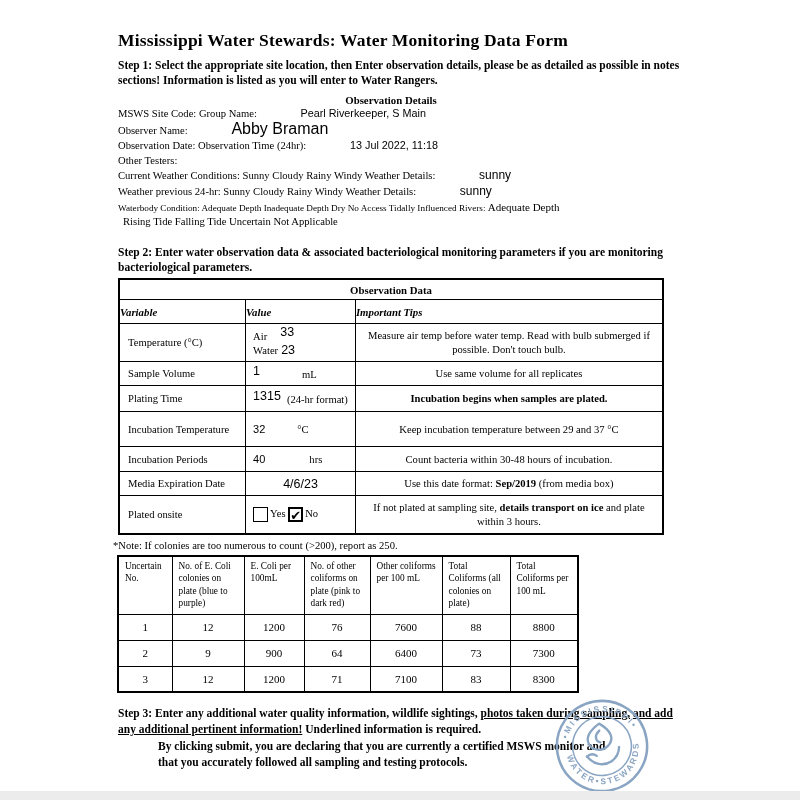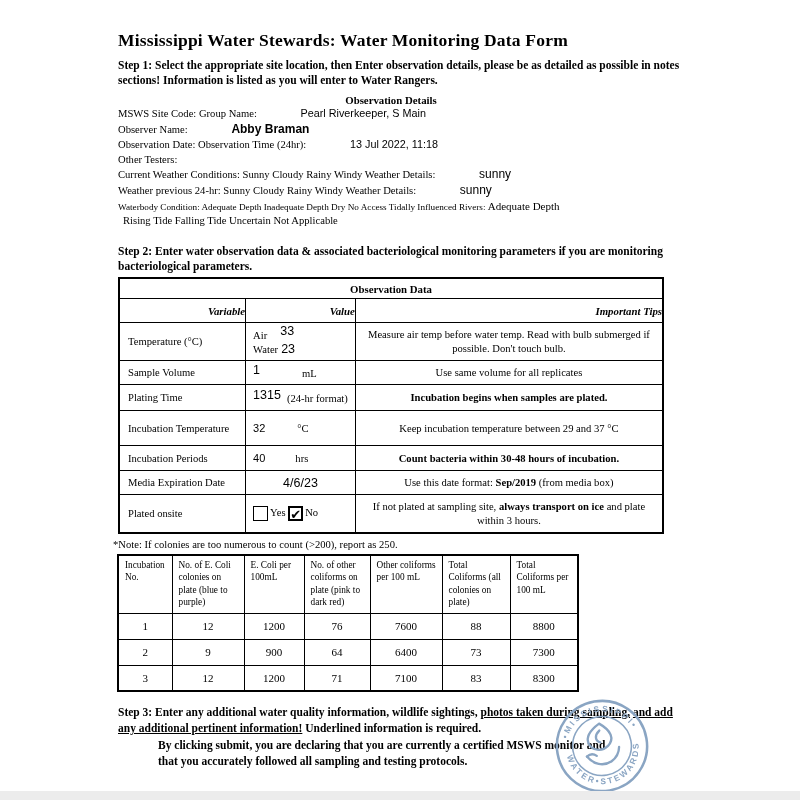--- a/index.html
+++ b/index.html
@@ -22,21 +22,21 @@
   .od-heading { text-align:center; font-weight:bold; font-size:10.8px; margin-top:6px; width:546px; }
   .od-line { font-size:10.6px; line-height:14.6px; }
   .val { font-family:"Liberation Sans", sans-serif; font-size:10.8px;padding-left:41px; }
   .od-small { font-size:9.2px; }
   .od-small .val-serif { font-size:11px; font-family:"Liberation Serif", serif; }
   .tide { padding-left:5px; }
 
   table.obs { border-collapse:collapse; width:546px; margin-top:3px; border:2px solid #000; }
   .obs td { border:1px solid #000; }
   .obs .title-row td { text-align:center; font-weight:bold; font-size:10.8px; height:21px; }
-  .obs .head-row td  { text-align:right; font-weight:bold; font-style:italic; font-size:10.8px; height:24px; }
+  .obs .head-row td  { text-align:left; font-weight:bold; font-style:italic; font-size:10.8px; height:24px; }
   .obs td.var  { font-size:10.6px; padding-left:8px; }
   .obs td.value{ font-size:10.6px; padding-left:7px; }
   .obs td.tip  { text-align:center; font-size:10.6px; padding:2px 10px; line-height:13.5px; }
   .num  { font-family:"Liberation Sans", sans-serif; font-size:12.5px; }
   .num-sm { font-family:"Liberation Sans", sans-serif; font-size:11px; }
   .raised { position:relative; top:-4px; }
   .cb { display:inline-block; width:15px; height:15px; border:1.6px solid #000;
         vertical-align:middle; margin-right:2px; text-align:center; line-height:13px; }
   .cb.checked { border-width:2.2px; font-weight:bold; font-size:13px;
         font-family:"DejaVu Sans", sans-serif; }
@@ -70,21 +70,21 @@
   <div class="step step1">Step 1: Select the appropriate site location, then Enter observation details, please be as detailed as possible in notes sections! Information is listed as you will enter to Water Rangers.</div>
 
   <div>
     <div class="od-heading">Observation Details</div>
     <div class="od-line">
       <span>MSWS Site Code: Group Name:</span>
       <span class="val">Pearl Riverkeeper, S Main</span>
     </div>
     <div class="od-line">
       <span>Observer Name:</span>
-      <span class="val" style="font-size:12px;font-weight:bold;">Abby Braman</span>
+      <span class="val" style="font-size:16px;">Abby Braman</span>
     </div>
     <div class="od-line">
       <span>Observation Date: Observation Time (24hr):</span>
       <span class="val">13 Jul 2022, 11:18</span>
     </div>
     <div class="od-line">
       <span>Other Testers:</span>
     </div>
     <div class="od-line">
       <span>Current Weather Conditions: Sunny Cloudy Rainy Windy Weather Details:</span>
@@ -143,57 +143,57 @@
     <tr style="height:35px;">
       <td class="var" style="line-height:13.5px;">Incubation Temperature</td>
       <td class="value">
         <span class="num-sm">32</span><span style="margin-left:32px;">°C</span>
       </td>
       <td class="tip">Keep incubation temperature between 29 and 37 °C</td>
     </tr>
     <tr style="height:25px;">
       <td class="var">Incubation Periods</td>
       <td class="value">
-        <span class="num-sm">40</span><span style="margin-left:30px;">hrs</span>
-      </td>
-      <td class="tip" style="font-weight:bold;">Count bacteria within 30-48 hours of incubation.</td>
+        <span class="num-sm">40</span><span style="margin-left:44px;">hrs</span>
+      </td>
+      <td class="tip" style="font-weight:normal;">Count bacteria within 30-48 hours of incubation.</td>
     </tr>
     <tr style="height:24px;">
       <td class="var">Media Expiration  Date</td>
       <td class="value" style="text-align:center; padding-left:0;">
         <span class="num">4/6/23</span>
       </td>
       <td class="tip"><span>Use this date format: </span><b>Sep/2019</b><span> (from media box)</span></td>
     </tr>
     <tr style="height:38px;">
       <td class="var">Plated onsite</td>
       <td class="value">
         <span class="cb"></span><span>Yes</span>
         <span class="cb checked">✔</span><span>No</span>
       </td>
-      <td class="tip"><span>If not plated at sampling site, </span><b>always transport on  ice</b><span> and plate within 3 hours.</span></td>
+      <td class="tip"><span>If not plated at sampling site, </span><b>details transport on  ice</b><span> and plate within 3 hours.</span></td>
     </tr>
   </tbody>
     </table>
 
   <div class="note">*Note: If colonies are too numerous to count (&gt;200), report as 250.</div>
 
   <table class="rep">
     <colgroup>
         <col style="width:54px">
         <col style="width:72px">
         <col style="width:60px">
         <col style="width:66px">
         <col style="width:72px">
         <col style="width:68px">
         <col style="width:68px">
       </colgroup>
     <tbody>
         <tr>
-      <th>Incubation  No.</th>
+      <th>Uncertain  No.</th>
       <th>No. of E. Coli  colonies on plate (blue to purple)</th>
       <th>E. Coli per 100mL</th>
       <th>No. of other coliforms on plate (pink to dark red)</th>
       <th>Other coliforms  per 100 mL</th>
       <th>Total Coliforms (all colonies on plate)</th>
       <th>Total Coliforms per 100 mL</th>
     </tr>
     <tr>
       <td class="repno">1</td>
       <td>12</td>

